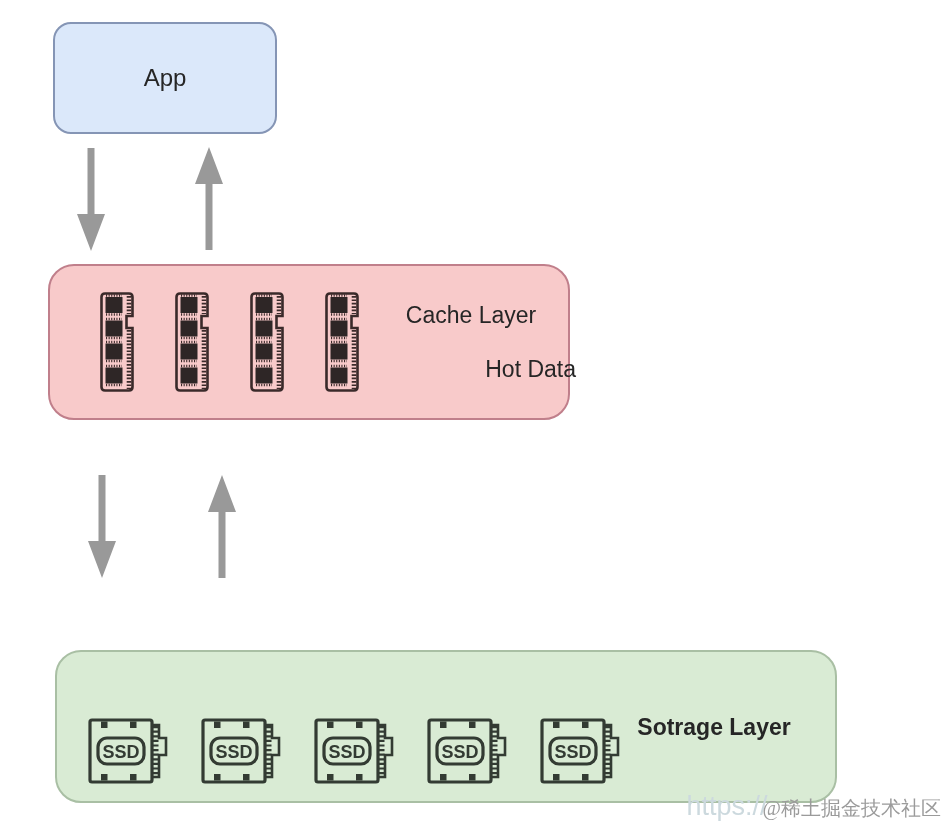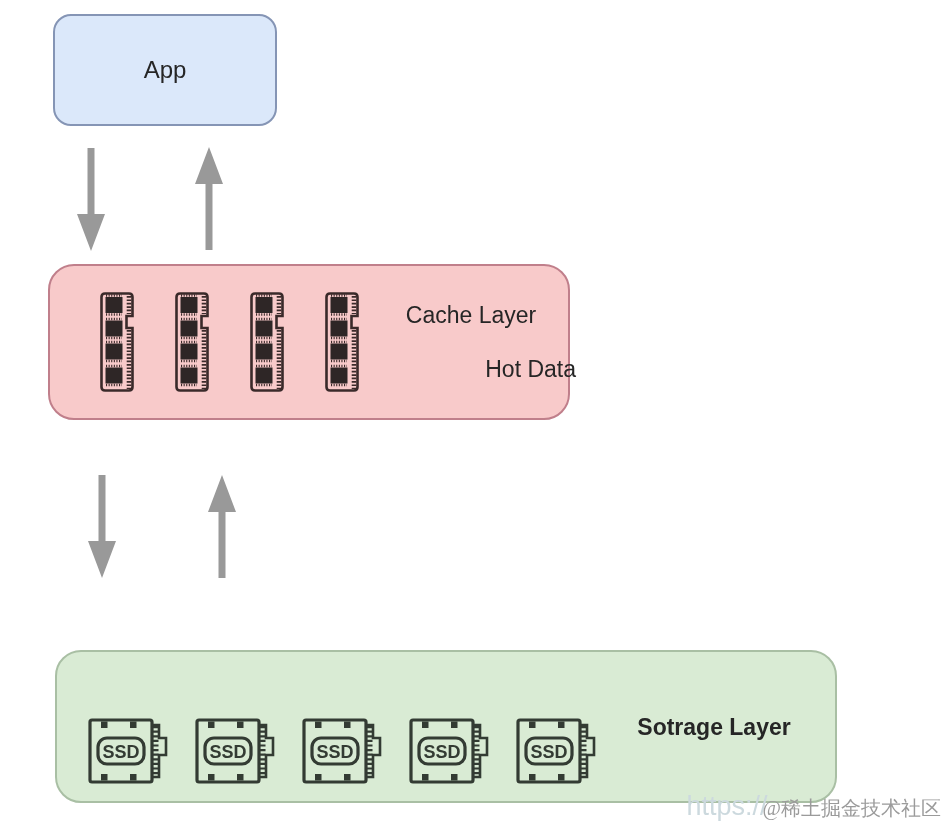--- a/index.html
+++ b/index.html
@@ -10,21 +10,21 @@
     position: relative;
     width: 944px;
     height: 822px;
     background: #ffffff;
     overflow: hidden;
   }
 
   .node { position: absolute; }
 
   .app {
-    left: 53px; top: 14px;
+    left: 53px; top: 22px;
     width: 224px; height: 112px;
     background: var(--app-fill);
     border: 2px solid var(--app-border);
     border-radius: 18px;
     display: flex; align-items: center; justify-content: center;
     font-size: 24px; color: var(--text);
   }
 
   .cache {
     left: 48px; top: 264px;
@@ -36,21 +36,21 @@
 
   .storage {
     left: 55px; top: 650px;
     width: 782px; height: 153px;
     background: var(--storage-fill);
     border: 2px solid var(--storage-border);
     border-radius: 26px;
   }
 
   .ram-row { position: absolute; left: 49px; top: 24px; display: flex; gap: 35px; }
-  .ssd-row { position: absolute; left: 30px; top: 63px; display: flex; gap: 21px; }
+  .ssd-row { position: absolute; left: 30px; top: 63px; display: flex; gap: 27px; }
 
   .label-stack {
     position: absolute; width: 210px; text-align: center;
     font-size: 23px; color: var(--text); line-height: 1.2;
   }
   .cache .label-stack { left: 316px; top: 36px; }
   .cache .label-stack .line2 { margin-top: 26px; text-align: right; }
   .storage .label-stack { left: 552px; top: 62px; font-weight: bold; }
   .storage .label-stack .line2 { margin-top: 24px; }
 

